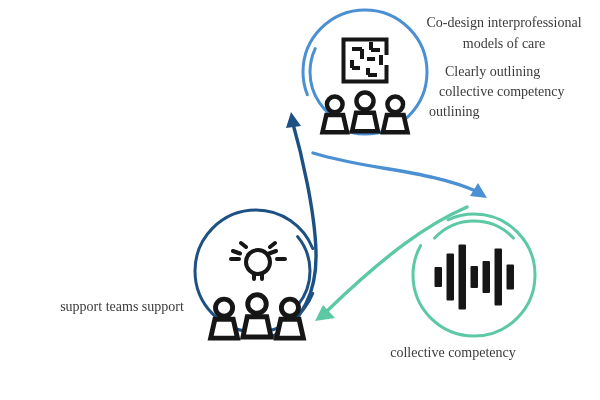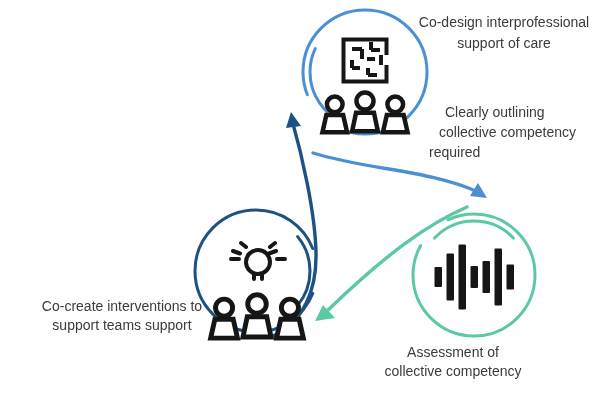--- a/index.html
+++ b/index.html
@@ -19,25 +19,25 @@
   .arrow-dark{stroke:var(--dark_blue);}
   .arrow-green{stroke:var(--green);}
   .head-light{fill:var(--light_blue);stroke:none;}
   .head-dark{fill:var(--dark_blue);stroke:none;}
   .head-green{fill:var(--green);stroke:none;}
   .ink{stroke:var(--icon_black);fill:none;stroke-width:4;}
   .ink-fill{fill:var(--icon_black);stroke:none;}
   .person{fill:#ffffff;stroke:var(--icon_black);stroke-width:4;stroke-linejoin:miter;}
   .txt{
     position:absolute;color:var(--text,#3b3b3b);
-    font-size:14px;line-height:20px;white-space:nowrap;
+    font-size:14px;line-height:20px;white-space:nowrap;font-family:Liberation Serif, serif;
   }
   .txt.center{text-align:center;white-space:normal;}
   .t-codesign{left:408px;top:12px;width:192px;line-height:21px;}
-  .t-outline{left:429px;top:62px;margin-top:40px;}
+  .t-outline{left:429px;top:62px;}
   .t-outline .l0{padding-left:16px;}
   .t-outline .l1{padding-left:10px;}
   .t-cocreate{left:6px;top:297px;width:232px;line-height:19px;}
   .t-assessment{left:372px;top:343px;width:162px;line-height:19px;}
 </style>
 </head>
 <body>
 
 <div id="stage">
 
@@ -114,32 +114,30 @@
       <rect class="ink-fill" x="-15.5" y="-32.5" width="7.5" height="65" rx="1"></rect>
       <rect class="ink-fill" x="-3.5" y="-11" width="7.5" height="22" rx="1"></rect>
       <rect class="ink-fill" x="8.5" y="-16" width="7.5" height="32" rx="1"></rect>
       <rect class="ink-fill" x="20.5" y="-28.5" width="7.5" height="57" rx="1"></rect>
       <rect class="ink-fill" x="32.5" y="-12.5" width="7.5" height="25" rx="1"></rect>
     </g>
   </svg>
 
   <div class="txt center t-codesign">
     <div>Co-design interprofessional</div>
-    <div>support of care</div>
+    <div>models of care</div>
   </div>
 
   <div class="txt t-outline">
     <div class="l0">Clearly outlining</div>
     <div class="l1">collective competency</div>
-    <div class="l2">required</div>
+    <div class="l2">outlining</div>
   </div>
 
   <div class="txt center t-cocreate">
-    <div>Co-create interventions to</div>
     <div>support teams support</div>
   </div>
 
   <div class="txt center t-assessment">
-    <div>Assessment of</div>
     <div>collective competency</div>
   </div>
 
 </div>
 
 </body></html>

